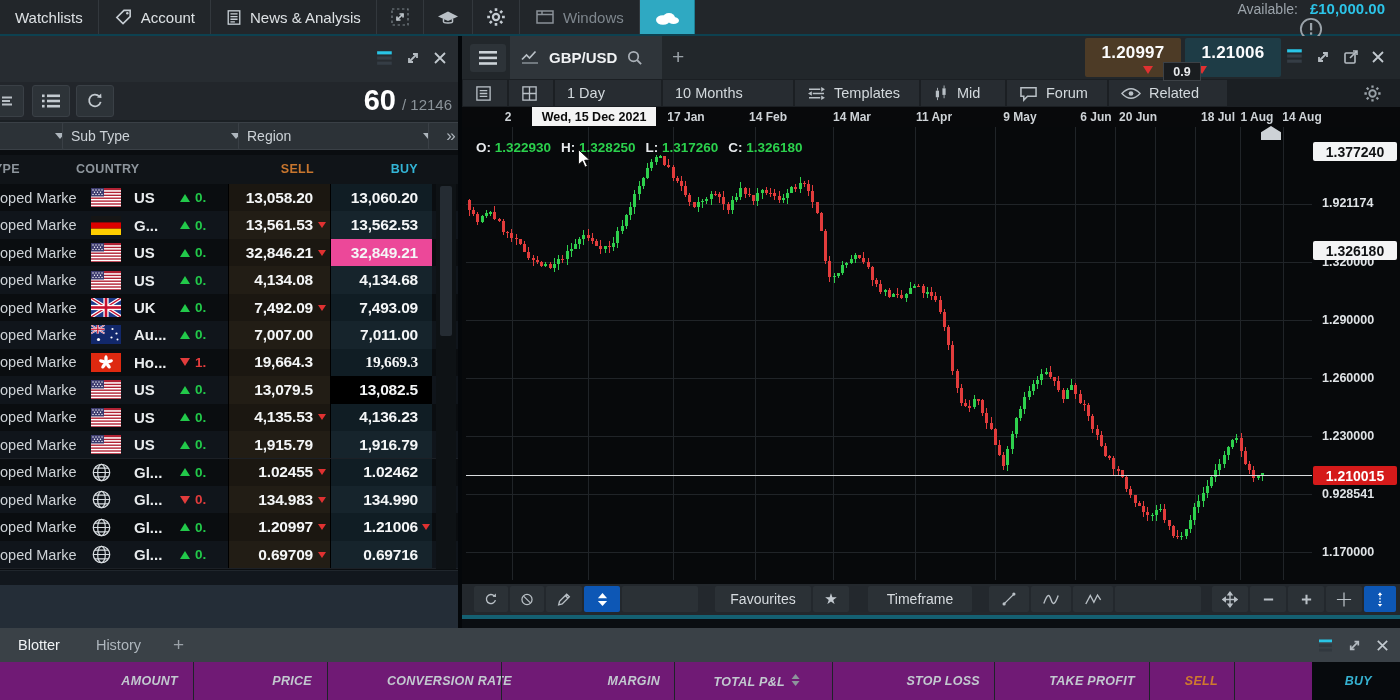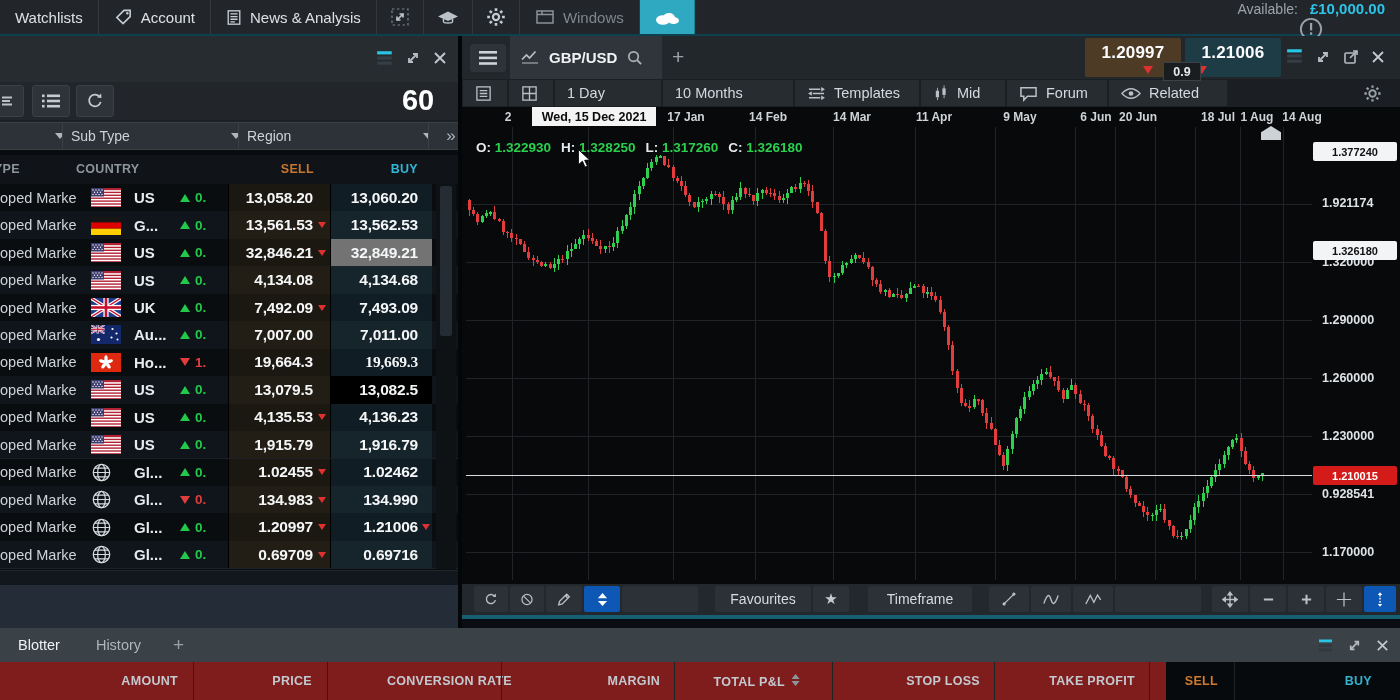--- a/index.html
+++ b/index.html
@@ -22,21 +22,21 @@
   .tb-balance{color:#f2f4f6;font-weight:bold;font-size:22px;letter-spacing:.3px;}
   .tb-profit{color:#29d24b;font-weight:bold;font-size:15px;}
   .tb-sep{width:1px;height:100%;background:#33383d;}
 
   
   #left-panel{position:absolute;left:0;top:36px;width:458px;height:592px;background:#0a0d10;}
   #lp-header{position:absolute;left:0;top:0;width:458px;height:46px;background:#272c31;}
   #lp-toolbar{position:absolute;left:0;top:46px;width:458px;height:38px;background:#22262b;}
   .lp-btn{position:absolute;top:3px;height:30px;background:#2d3338;border:1px solid #3a4046;border-radius:3px;
           display:flex;align-items:center;justify-content:center;}
-  #lp-count{position:absolute;right:6px;top:0;height:38px;display:flex;align-items:baseline;gap:6px;padding-top:2px;flex-direction:column;}
+  #lp-count{position:absolute;right:6px;top:0;height:38px;display:flex;align-items:baseline;gap:6px;padding-top:2px;}
   #lp-count .big{font-size:29px;font-weight:bold;color:#fff;}
   #lp-count .small{font-size:15px;color:#8b939a;}
   #lp-filter{position:absolute;left:0;top:84px;width:458px;height:30px;background:#1b2024;}
   .flt-btn{position:absolute;top:2px;height:26px;background:#2c3237;border:1px solid #3a4046;border-radius:2px;
            display:flex;align-items:center;font-size:14px;color:#ccd2d7;padding:0 8px;justify-content:space-between;}
   .caret-down{width:0;height:0;border-left:5px solid transparent;border-right:5px solid transparent;border-top:6px solid #aeb6bd;}
   #lp-thead{position:absolute;left:0;top:119px;width:458px;height:29px;background:#101418;
             font-size:12.5px;font-weight:bold;color:#8d959c;letter-spacing:.3px;}
   #lp-thead .h{position:absolute;top:7px;}
   #wrows{position:absolute;left:0;top:148px;width:458px;}
@@ -66,21 +66,21 @@
            padding:0 12px;font-size:14.5px;color:#d3d9dd;box-sizing:border-box;white-space:nowrap;}
   #ch-region{position:absolute;left:462px;top:107px;width:938px;height:508px;background:#07090b;}
   #xaxis{position:absolute;left:0;top:0;width:938px;height:20px;background:#08090b;}
   .xlab{position:absolute;top:3px;transform:translateX(-50%);font-size:12px;font-weight:bold;color:#ced3d7;white-space:nowrap;}
   #hover-tip{position:absolute;background:#f4f4f4;color:#0a0a0a;font-size:12.5px;font-weight:bold;
              display:flex;align-items:center;justify-content:center;z-index:3;}
   #axis-marker{position:absolute;width:20px;height:14px;background:#cdd2d6;
                clip-path:polygon(50% 0,100% 45%,100% 100%,0 100%,0 45%);z-index:2;}
   .ylab{position:absolute;left:860px;font-size:12.5px;font-weight:bold;color:#dfe3e6;}
   .ybadge{position:absolute;left:851px;width:84px;height:19px;border-radius:2px;display:flex;align-items:center;
-          justify-content:center;font-size:11px;font-weight:bold;z-index:2;}
+          justify-content:center;font-size:14px;font-weight:bold;z-index:2;}
   .ybadge.white{background:#f3f4f5;color:#101214;}
   .ybadge.red{background:#d51a1a;color:#fff;}
   #ohlc{position:absolute;left:14px;top:33px;display:flex;gap:10px;font-size:13.5px;font-weight:bold;z-index:2;}
   #ohlc .l{color:#e6e9ec;} #ohlc .v{color:#2bd14d;}
   #ch-toolbar{position:absolute;left:462px;top:584px;width:938px;height:31px;background:#23282d;display:flex;align-items:flex-start;}
   .ct-btn{height:26px;margin:2px 1px 0 1px;background:#2b3136;border-radius:2px;display:flex;align-items:center;
           justify-content:center;gap:7px;font-size:14px;color:#d6dbdf;padding:0 10px;box-sizing:border-box;white-space:nowrap;}
   .ct-btn.blue{background:#0d57b5;}
   .star::before{content:"\2605";color:#c3cad0;font-size:15px;}
   #ch-divider{position:absolute;left:462px;top:615px;width:938px;height:4px;background:#146072;}
@@ -90,21 +90,21 @@
   #spread-box{position:absolute;left:701px;top:26px;width:36px;height:17px;background:#1a1d20;border:1px solid #3c4146;
               display:flex;align-items:center;justify-content:center;font-size:12.5px;font-weight:bold;color:#e8eaec;z-index:4;}
 
   
   #bp-divgap{position:absolute;left:462px;top:619px;width:938px;height:9px;background:#0a0e12;}
   #bottom-panel{position:absolute;left:0;top:628px;width:1400px;height:72px;}
   #bp-tabs{position:absolute;left:0;top:0;width:1400px;height:34px;background:#3a4147;display:flex;align-items:center;}
   .bp-tab{padding:0 18px;font-size:14.5px;color:#eef1f3;}
   .bp-tab.inactive{color:#aeb6bd;}
   .bp-plus{color:#9aa1a8;font-size:19px;padding:0 14px;}
-  #bp-head{position:absolute;left:0;top:34px;width:1166px;height:38px;background:#7f1d1d;}
+  #bp-head{position:absolute;left:0;top:34px;width:1312px;height:38px;background:#701a75;font-style:italic;}
   .bh{position:absolute;top:12px;transform:translateX(-100%);font-size:12.5px;font-weight:bold;color:#c2c9cf;letter-spacing:.3px;white-space:nowrap;}
   .bh.sell{color:#cf7a2e;} .bh.buy{color:#35b1d0;}
   .bh-div{position:absolute;top:34px;width:1px;height:38px;background:#1e2328;}
   .sort-mini{display:inline-block;margin-left:7px;}
   .sort-mini i{display:block;width:0;height:0;border-left:4px solid transparent;border-right:4px solid transparent;}
   .sort-mini .u{border-bottom:5px solid #8d959c;margin-bottom:2px;}
   .sort-mini .d{border-top:5px solid #8d959c;}
 
   .cursor-arrow{position:absolute;z-index:9;}
 </style>
@@ -405,21 +405,21 @@
           </div>
           <div class="cell c-code">US</div>
           <div class="cell c-chg">
             <span class="tri-up"></span>
             <span class="up">0.</span>
           </div>
           <div class="cell c-sell" style="background:#1b1711;">
             <span class="v">32,846.21</span>
             <span class="mini-dn" style="right:4px;"></span>
           </div>
-          <div class="cell c-buy" style="background:#737373;text-align:right;">
+          <div class="cell c-buy" style="background:#ec4899;text-align:right;">
             <span class="v">32,849.21</span>
           </div>
         </div>
         <div class="wrow" style="top: 82.35px; background: rgb(16, 21, 27); border-bottom: 1px solid rgba(255, 255, 255, 0.05);">
           <div class="cell c-type">oped Marke</div>
           <div class="cell c-flag">
             <svg width="30" height="19" viewBox="0 0 30 19">
               <rect width="30" height="19" fill="#b22234"></rect>
               <g fill="#fff">
                 <rect y="2.2" width="30" height="1.5"></rect>

